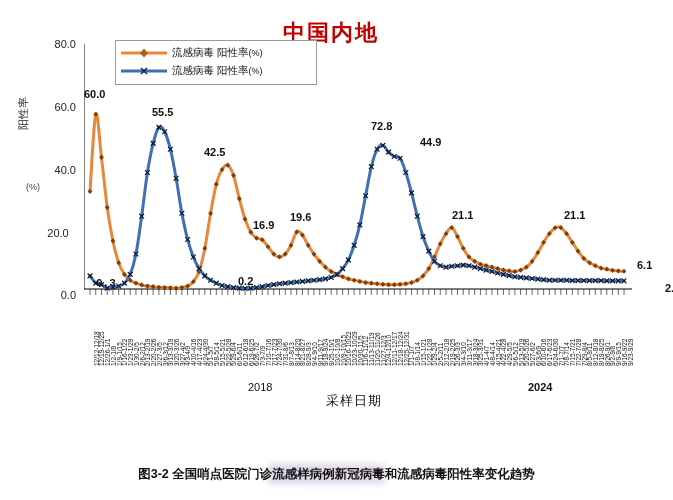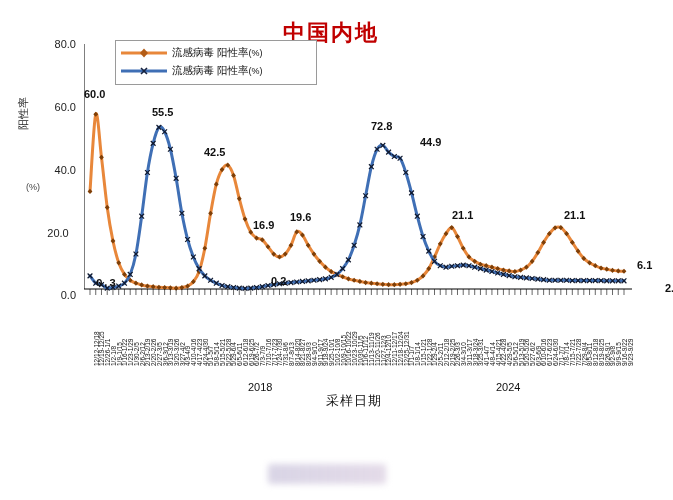--- a/index.html
+++ b/index.html
@@ -552,32 +552,33 @@
       <div class="xtick" style="left: 508.148px; top: 70px;">8/12-8/18</div>
       <div class="xtick" style="left: 513.89px; top: 70px;">8/19-8/25</div>
       <div class="xtick" style="left: 519.632px; top: 70px;">8/26-9/1</div>
       <div class="xtick" style="left: 525.374px; top: 70px;">9/2-9/8</div>
       <div class="xtick" style="left: 531.116px; top: 70px;">9/9-9/15</div>
       <div class="xtick" style="left: 536.858px; top: 70px;">9/16-9/22</div>
       <div class="xtick" style="left: 542.6px; top: 70px;">9/23-9/29</div>
     </div>
 
   <div class="yearlabel" style="left:248px;top:381px;">2018</div>
-  <div class="yearlabel" style="left:496px;top:381px;">2024</div>
+  <div class="yearlabel" style="left:528px;top:381px;font-weight:bold;">2024</div>
 
   <div class="axis-title">采样日期</div>
 
   <div class="blur"></div>
+  <div class="figcaption">图3-2 全国哨点医院门诊流感样病例新冠病毒和流感病毒阳性率变化趋势</div>
 
 <div class="dlabel" style="left: 84px; top: 88px;">60.0</div>
     <div class="dlabel" style="left: 96px; top: 277px; font-family: Liberation Mono, monospace;">0.3</div>
     <div class="dlabel" style="left: 152px; top: 106px;">55.5</div>
     <div class="dlabel" style="left: 204px; top: 146px;">42.5</div>
     <div class="dlabel" style="left: 253px; top: 219px;">16.9</div>
-    <div class="dlabel" style="left: 238px; top: 275px; margin-left: 33px;">0.2</div>
+    <div class="dlabel" style="left: 238px; top: 275px;">0.2</div>
     <div class="dlabel" style="left: 290px; top: 211px;">19.6</div>
     <div class="dlabel" style="left: 371px; top: 120px;">72.8</div>
     <div class="dlabel" style="left: 420px; top: 136px;">44.9</div>
     <div class="dlabel" style="left: 452px; top: 209px;">21.1</div>
     <div class="dlabel" style="left: 564px; top: 209px;">21.1</div>
     <div class="dlabel" style="left: 637px; top: 259px;">6.1</div>
     <div class="dlabel" style="left: 637px; top: 282px; margin-left: 28px;">2.8</div>
   </div>
 
 </body></html>

